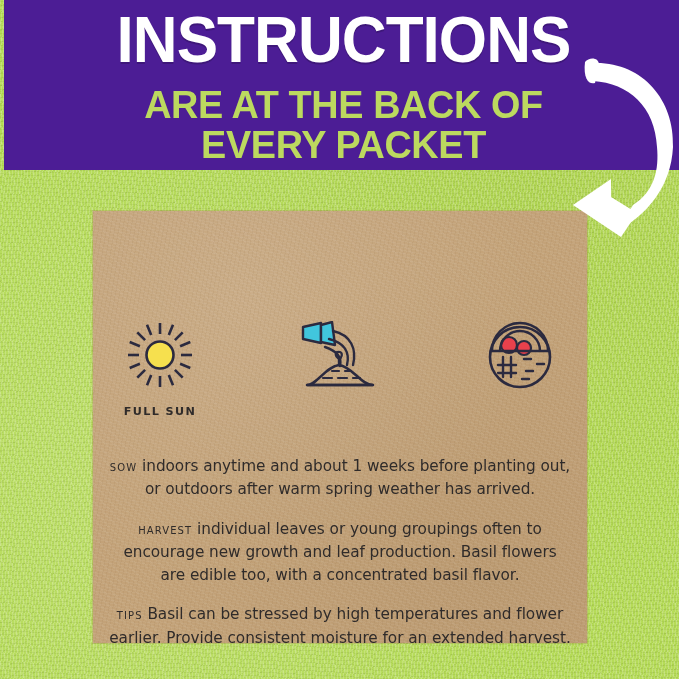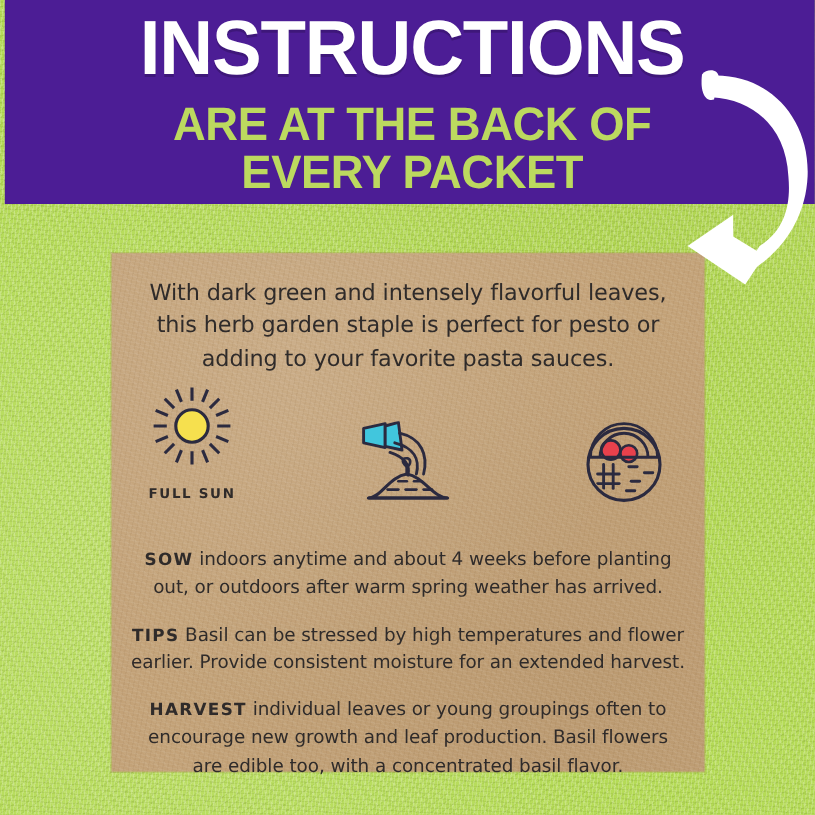--- a/index.html
+++ b/index.html
@@ -87,21 +87,21 @@
     font-size:18.6px;
     line-height:1.47;
     letter-spacing:-0.1px;
   }
 
   
   .icons{
     position:absolute;left:8px;right:8px;top:108px;
     display:flex;
     justify-content:space-between;
-    align-items:flex-end;
+    align-items:flex-start;
   }
   .icon-cell{
     width:118px;
     display:flex;flex-direction:column;align-items:center;
   }
   .icon-art{height:72px;display:flex;align-items:center;justify-content:center;}
   .icon-label{
     margin-top:12px;
     text-align:center;
     color:#2f2b2a;
@@ -121,23 +121,23 @@
     text-align:center;
     color:#2f2b2a;
     font-family:"DejaVu Sans", sans-serif;
     font-size:15.3px;
     line-height:1.52;
     margin-bottom:16px;
     letter-spacing:-0.05px;
   }
   .para:last-child{margin-bottom:0;}
   .para .kw{
-    font-weight:bold;
+    font-weight:normal;
     letter-spacing:1.1px;
-    font-size:14px;
+    font-size:10px;
   }
 </style>
 </head>
 <body>
 
 <div id="stage">
 
   <div class="bg-green"></div>
 
   <div class="header">
@@ -157,21 +157,20 @@
                L 78 150
                C 100 136, 104 114, 102 92
                C 100 52, 74 28, 38 26 Z" fill="#ffffff"></path>
       <path d="M66 182 L 18 150 L 56 124 L 56 142 L 82 158 Z" fill="#ffffff"></path>
       <path d="M30 7 C 34 2, 44 2, 44 10 L 40 28 C 34 30, 28 24, 30 7 Z" fill="#ffffff"></path>
     </svg>
   </div>
 
   <div class="card">
 
-    <div class="intro">With dark green and intensely flavorful leaves, this herb garden staple is perfect for pesto or adding to your favorite pasta sauces.</div>
 
     <div class="icons">
 
       <div class="icon-cell">
         <div class="icon-art">
           <svg width="68" height="68" viewBox="0 0 68 68">
             <circle cx="34" cy="34" r="13.5" fill="#f6e04e" stroke="#2b2a3f" stroke-width="2.6"></circle>
             <g stroke="#2b2a3f" stroke-width="2.6" stroke-linecap="butt">
               <line x1="34" y1="2" x2="34" y2="13"></line>
               <line x1="34" y1="55" x2="34" y2="66"></line>
@@ -248,25 +247,25 @@
             <circle cx="36" cy="36" r="30" fill="none" stroke="#2b2a3f" stroke-width="2.6"></circle>
             <line x1="7" y1="30" x2="65" y2="30" stroke="#2b2a3f" stroke-width="2.6"></line>
           </svg>
         </div>
       </div>
 
     </div>
 
     <div class="paras">
       <div class="para">
-        <span class="kw">SOW</span><span> indoors anytime and about 4 weeks before planting out, or outdoors after warm spring weather has arrived.</span>
+        <span class="kw">SOW</span><span> indoors anytime and about 1 weeks before planting out, or outdoors after warm spring weather has arrived.</span>
+      </div>
+      <div class="para">
+        <span class="kw">HARVEST</span><span> individual leaves or young groupings often to encourage new growth and leaf production. Basil flowers are edible too, with a concentrated basil flavor.</span>
       </div>
       <div class="para">
         <span class="kw">TIPS</span><span> Basil can be stressed by high temperatures and flower earlier. Provide consistent moisture for an extended harvest.</span>
       </div>
-      <div class="para">
-        <span class="kw">HARVEST</span><span> individual leaves or young groupings often to encourage new growth and leaf production. Basil flowers are edible too, with a concentrated basil flavor.</span>
-      </div>
     </div>
 
   </div>
 
 </div>
 
 </body></html>

